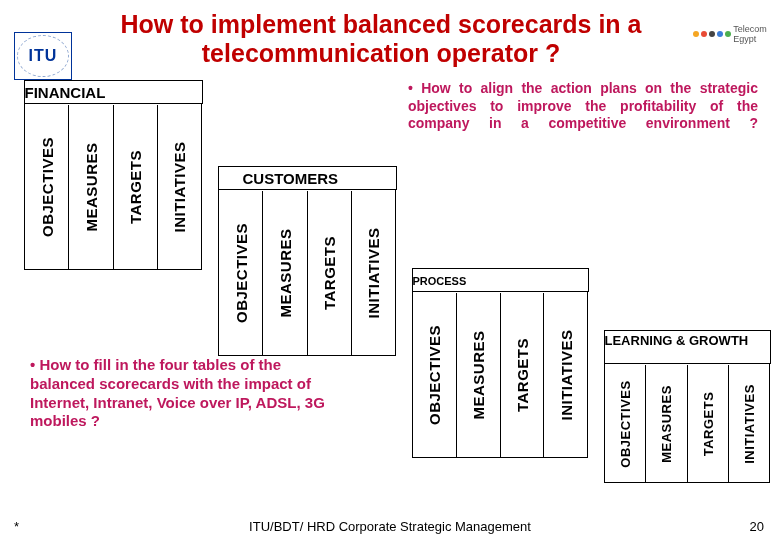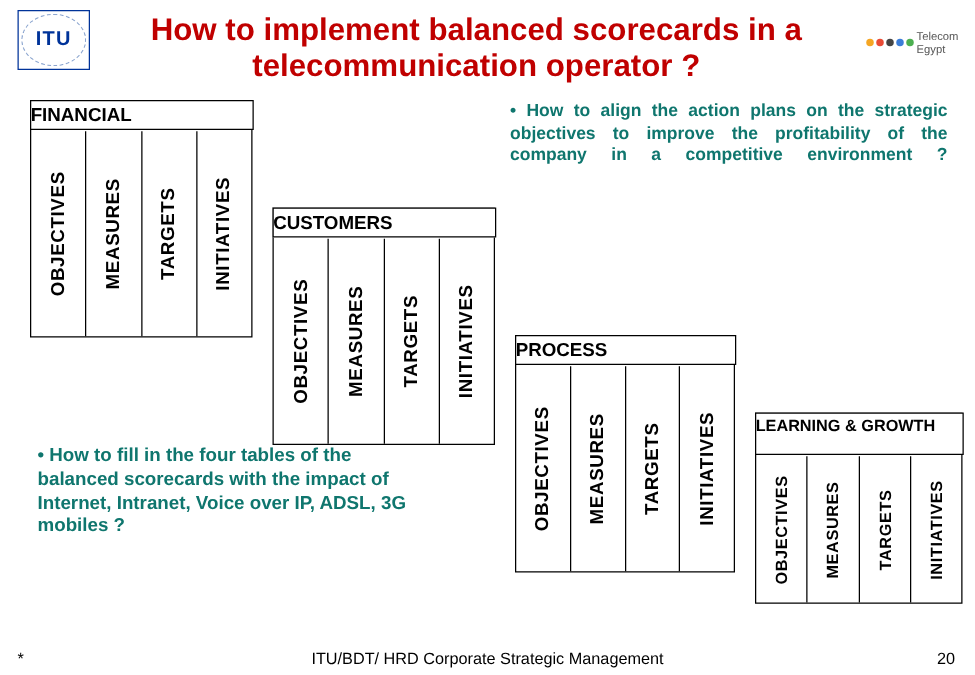--- a/index.html
+++ b/index.html
@@ -17,20 +17,21 @@
     padding: 8px 14px 0 14px;
     gap: 12px;
   }
   .logo-itu {
     width: 58px; height: 48px;
     border: 1px solid #003399;
     position: relative;
     display: flex; align-items: center; justify-content: center;
     color: #003399; font-weight: bold; font-size: 16px;
     letter-spacing: 1px;
+    margin-top: 24px;
   }
   .logo-itu .globe {
     position: absolute; left: 2px; top: 2px; right: 2px; bottom: 2px;
     border-radius: 50%;
     border: 1px dashed #1e50a2;
     opacity: .5;
   }
   .title {
     flex: 1;
     color: #c00000;
@@ -91,37 +92,37 @@
     font-size: 15px;
     font-weight: bold;
     letter-spacing: 0.5px;
   }
 
   .box.financial { left: 24px; top: 2px; width: 178px; height: 190px; }
   .box.financial .label { font-size: 15px; height: 24px; line-height: 20px; }
   .box.financial .cols { top: 24px; }
 
   .box.customers { left: 218px; top: 88px; width: 178px; height: 190px; }
-  .box.customers .label { font-size: 15px; height: 24px; line-height: 20px; }
+  .box.customers .label { font-size: 15px; height: 24px; line-height: 20px; padding-left: 24px; }
   .box.customers .cols { top: 24px; }
 
   .box.process { left: 412px; top: 190px; width: 176px; height: 190px; }
-  .box.process .label { font-size: 15px; height: 24px; line-height: 20px; }
+  .box.process .label { font-size: 11px; height: 24px; line-height: 20px; }
   .box.process .cols { top: 24px; }
 
   .box.learning { left: 604px; top: 252px; width: 166px; height: 153px; }
   .box.learning .label { font-size: 13px; height: 34px; line-height: 15px; padding-top: 2px; }
   .box.learning .cols { top: 34px; }
   .box.learning .col span { font-size: 13px; }
 
   .bullet {
     position: absolute;
     font-size: 14px;
     line-height: 1.25;
-    color: #0f766e;
+    color: #be185d;
   }
   .bullet.top { left: 408px; top: 2px; width: 350px; text-align: justify; text-align-last: justify; font-weight: bold; }
   .bullet.bottom { left: 30px; top: 278px; width: 320px; font-weight: bold; font-size: 15px; }
 
   .footer {
     position: absolute;
     left: 0; bottom: 6px; width: 780px;
     font-size: 13px;
     color: #000;
   }

